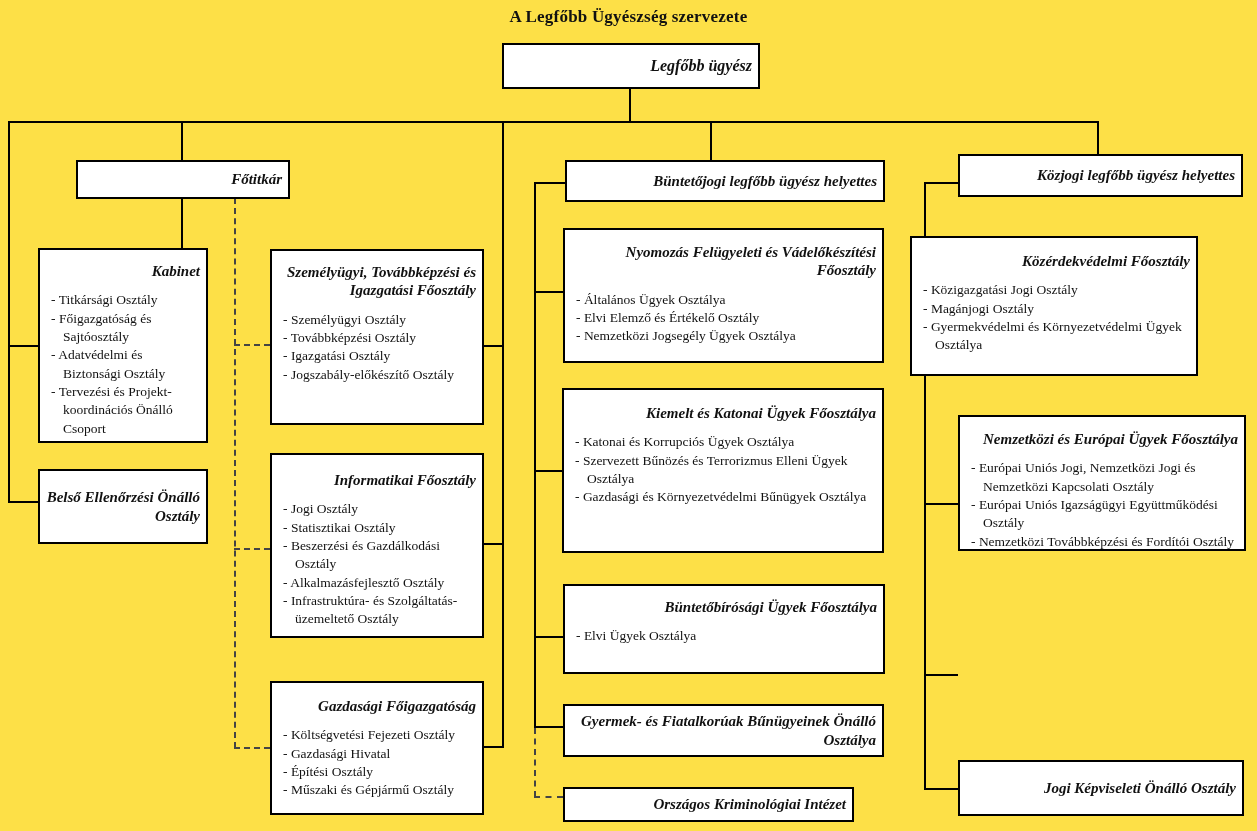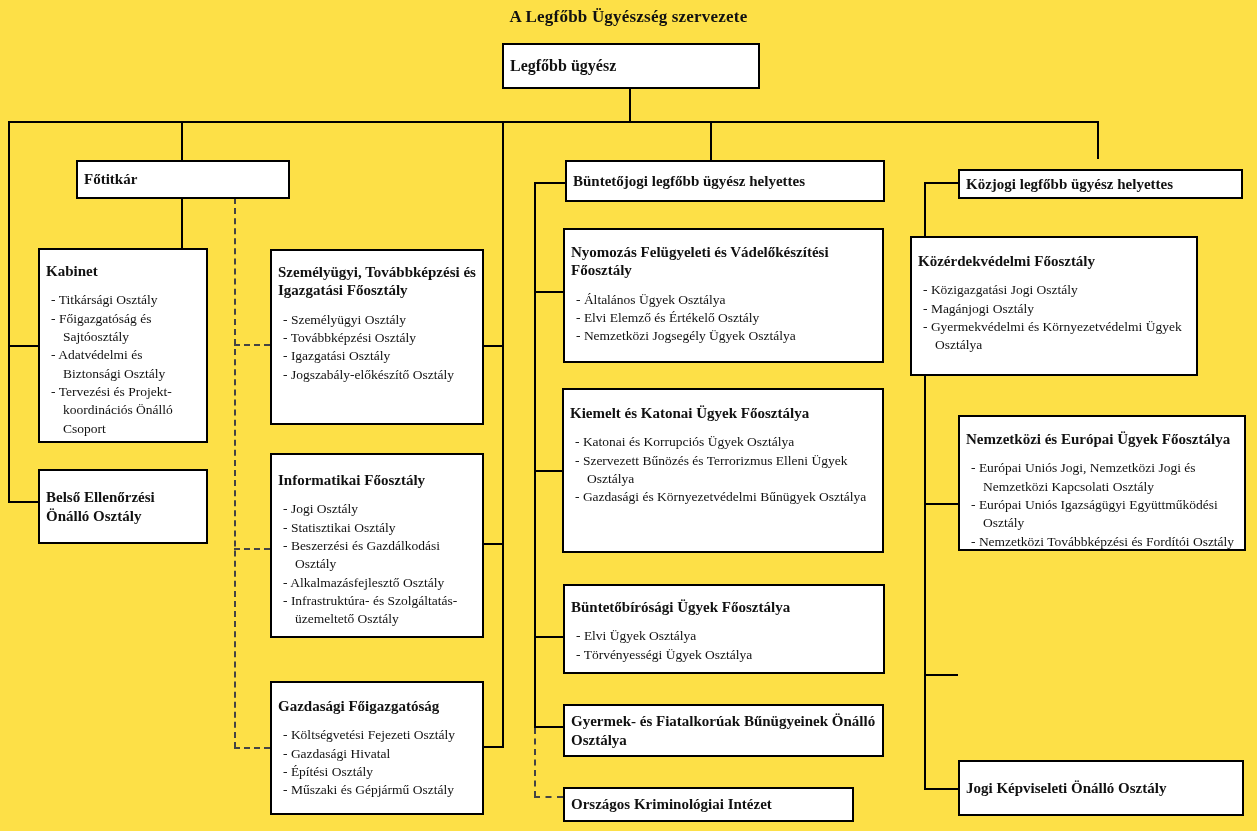--- a/index.html
+++ b/index.html
@@ -7,21 +7,21 @@
     position:relative;width:1257px;height:831px;background:#fde047;overflow:hidden;
     font-family:"Liberation Serif","DejaVu Serif",serif;color:#111;
   }
   #page-title{
     position:absolute;left:0;top:7px;width:1257px;text-align:center;
     font-size:17px;font-weight:bold;letter-spacing:.2px;
   }
   .orgbox{
     position:absolute;box-sizing:border-box;border:2px solid #000;background:#fff;
   }
-  .orgbox .title{font-weight:bold;text-align:left;font-size:15px;line-height:1.22;padding:0 6px;}
+  .orgbox .title{font-weight:bold;text-align:right;font-size:15px;line-height:1.22;padding:0 6px;font-style:italic;}
   .orgbox.center{display:flex;align-items:center;justify-content:center;}
   .orgbox.center .title{width:100%;}
   .orgbox.big .title{font-size:16px;}
   .orgbox.list{padding-top:12px;}
   .orgbox.list .title{margin-bottom:11px;}
   ul.items{list-style:none;margin:0;padding:0 6px 0 11px;font-size:13.5px;line-height:1.36;}
   ul.items li{padding-left:12px;text-indent:-12px;}
   ul.items li::before{content:"- ";}
   
   .ln{position:absolute;background:#000;}
@@ -142,33 +142,32 @@
         <li>Katonai és Korrupciós Ügyek Osztálya</li>
         <li>Szervezett Bűnözés és Terrorizmus Elleni Ügyek Osztálya</li>
         <li>Gazdasági és Környezetvédelmi Bűnügyek Osztálya</li>
       </ul>
   </div>
 
   <div class="orgbox list" style="left:563px;top:584px;width:322px;height:90px">
     <div class="title">Büntetőbírósági Ügyek Főosztálya</div>
     <ul class="items">
         <li>Elvi Ügyek Osztálya</li>
-        <li>Törvényességi Ügyek Osztálya</li>
       </ul>
   </div>
 
   <div class="orgbox center" style="left:563px;top:704px;width:321px;height:53px">
     <div class="title">Gyermek- és Fiatalkorúak Bűnügyeinek Önálló Osztálya</div>
   </div>
 
   <div class="orgbox center" style="left:563px;top:787px;width:291px;height:35px">
     <div class="title">Országos Kriminológiai Intézet</div>
   </div>
 
-  <div class="orgbox center" style="left:958px;top:169px;width:285px;height:30px">
+  <div class="orgbox center" style="left:958px;top:154px;width:285px;height:43px">
     <div class="title">Közjogi legfőbb ügyész helyettes</div>
   </div>
 
   <div class="orgbox list" style="left:910px;top:236px;width:288px;height:140px;padding-top:14px">
     <div class="title">Közérdekvédelmi Főosztály</div>
     <ul class="items">
         <li>Közigazgatási Jogi Osztály</li>
         <li>Magánjogi Osztály</li>
         <li>Gyermekvédelmi és Környezetvédelmi Ügyek Osztálya</li>
       </ul>

